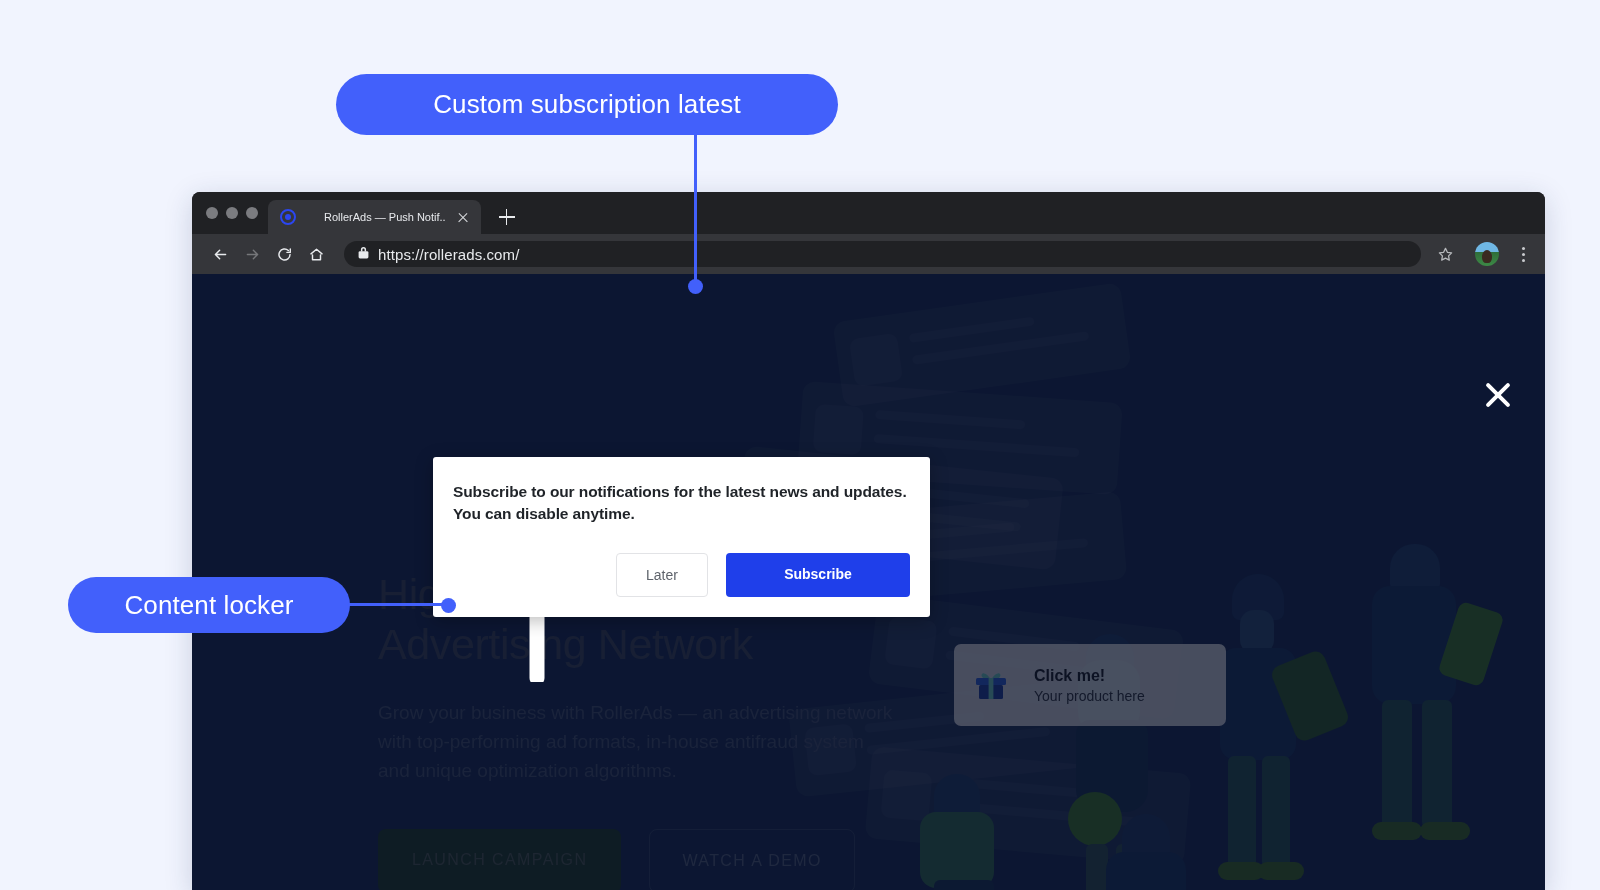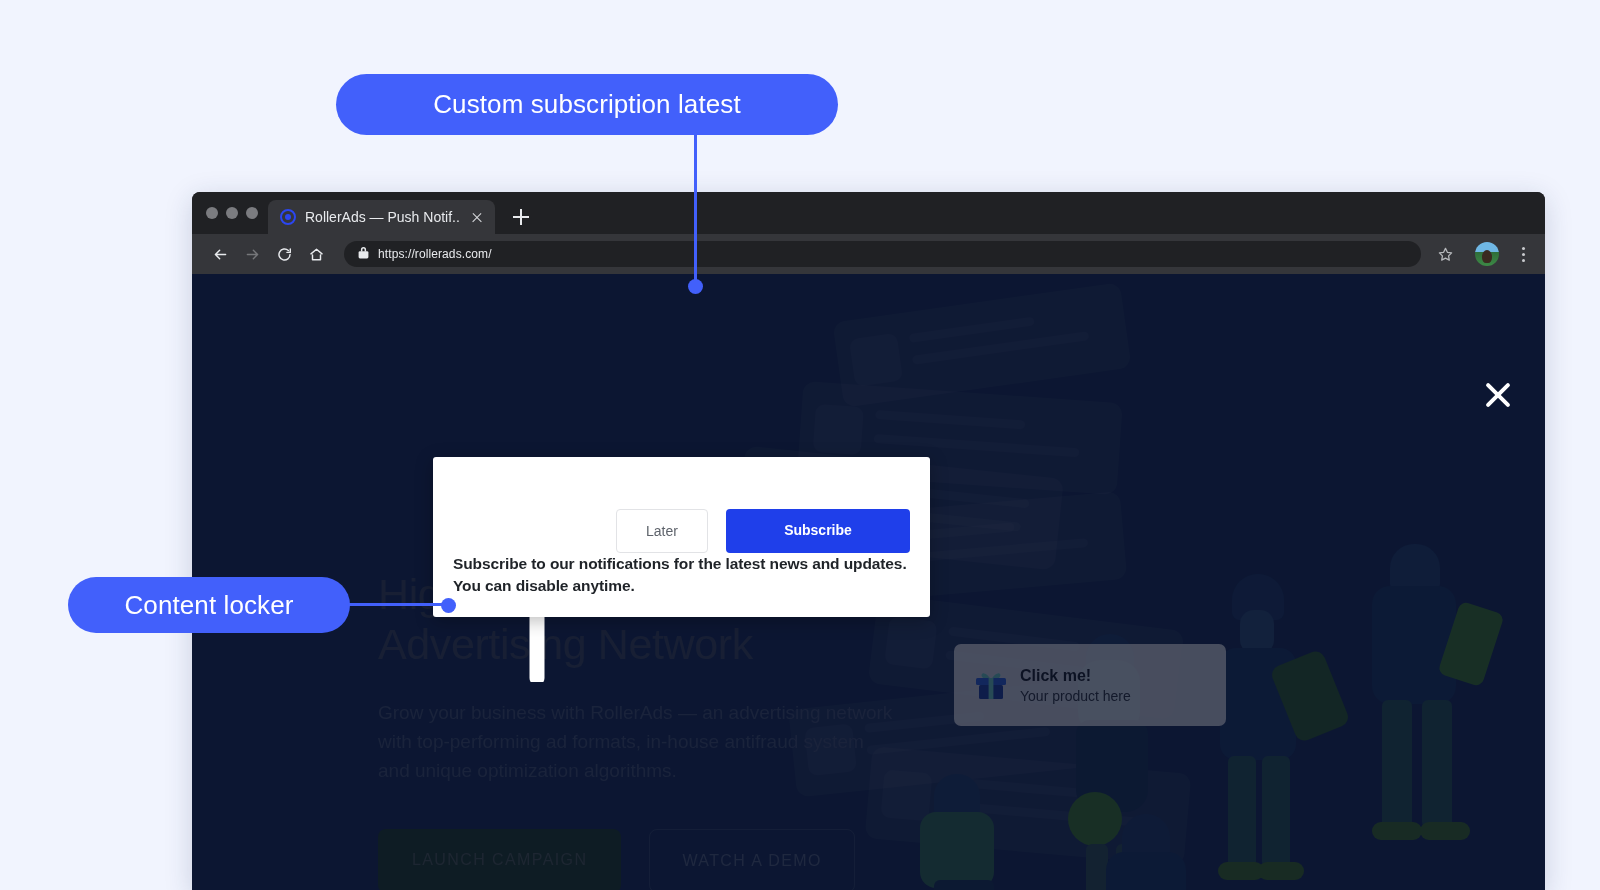--- a/index.html
+++ b/index.html
@@ -71,25 +71,26 @@
   }
   #tab-favicon::after {
     content: "";
     position: absolute;
     left: 3px; top: 3px;
     width: 6px; height: 6px;
     border-radius: 50%;
     background: #2b46f0;
   }
   #tab-title {
-    font-size: 14px;
+    font-size: 11px;
     color: #e8eaed;
     white-space: nowrap;
     overflow: hidden;
     flex: 1;
+    margin-left: 19px;
   }
   #tab-close-icon {
     width: 16px; height: 16px;
     flex: 0 0 16px;
     position: relative;
     opacity: .92;
   }
   #tab-close-icon::before, #tab-close-icon::after {
     content: "";
     position: absolute;
@@ -138,21 +139,21 @@
     margin-left: 10px;
     background: #202124;
     border-radius: 14px;
     display: flex;
     align-items: center;
     padding: 0 14px;
     gap: 9px;
   }
   #lock-icon { flex: 0 0 11px; }
   #url-text {
-    font-size: 12px;
+    font-size: 15px;
     color: #e8eaed;
     letter-spacing: .1px;
   }
 
   #bookmark-star-icon { margin-left: 6px; }
   #profile-avatar {
     width: 24px; height: 24px;
     border-radius: 50%;
     margin-left: 12px;
     background: linear-gradient(#6fb7e4 0%, #6fb7e4 42%, #2f6d3a 42%, #3d8a46 100%);
@@ -321,21 +322,21 @@
   #push-notification-card {
     position: absolute;
     left: 762px;
     top: 370px;
     width: 272px;
     height: 82px;
     background: rgba(246,246,246,.88);
     border-radius: 7px;
     display: flex;
     align-items: center;
-    gap: 10px;
+    gap: 24px;
     padding: 0 18px;
     z-index: 25;
   }
   #gift-icon { width: 38px; height: 38px; flex: 0 0 38px; }
   #push-notification-title {
     font-size: 16px;
     font-weight: 700;
     color: #16181c;
   }
   #push-notification-body {
@@ -681,25 +682,25 @@
           <path d="M48 146V14"></path>
           <path d="M10 52 48 12l38 40"></path>
         </svg>
       </div>
 
     </div>
 
   </div>
 
   <div id="subscription-dialog">
+    <div id="subscription-text">Subscribe to our notifications for the latest news and updates. You can disable anytime.</div>
     <div id="subscription-actions">
       <span id="later-button">Later</span>
       <span id="subscribe-button">Subscribe</span>
     </div>
-    <div id="subscription-text">Subscribe to our notifications for the latest news and updates. You can disable anytime.</div>
   </div>
 
 </div>
 
 <div class="connector" id="connector-subscription-line"></div>
 <div class="connector" id="connector-subscription-dot"></div>
 <div class="callout" id="callout-subscription-window">Custom subscription latest</div>
 
 <div class="connector" id="connector-locker-line"></div>
 <div class="connector" id="connector-locker-dot"></div>

